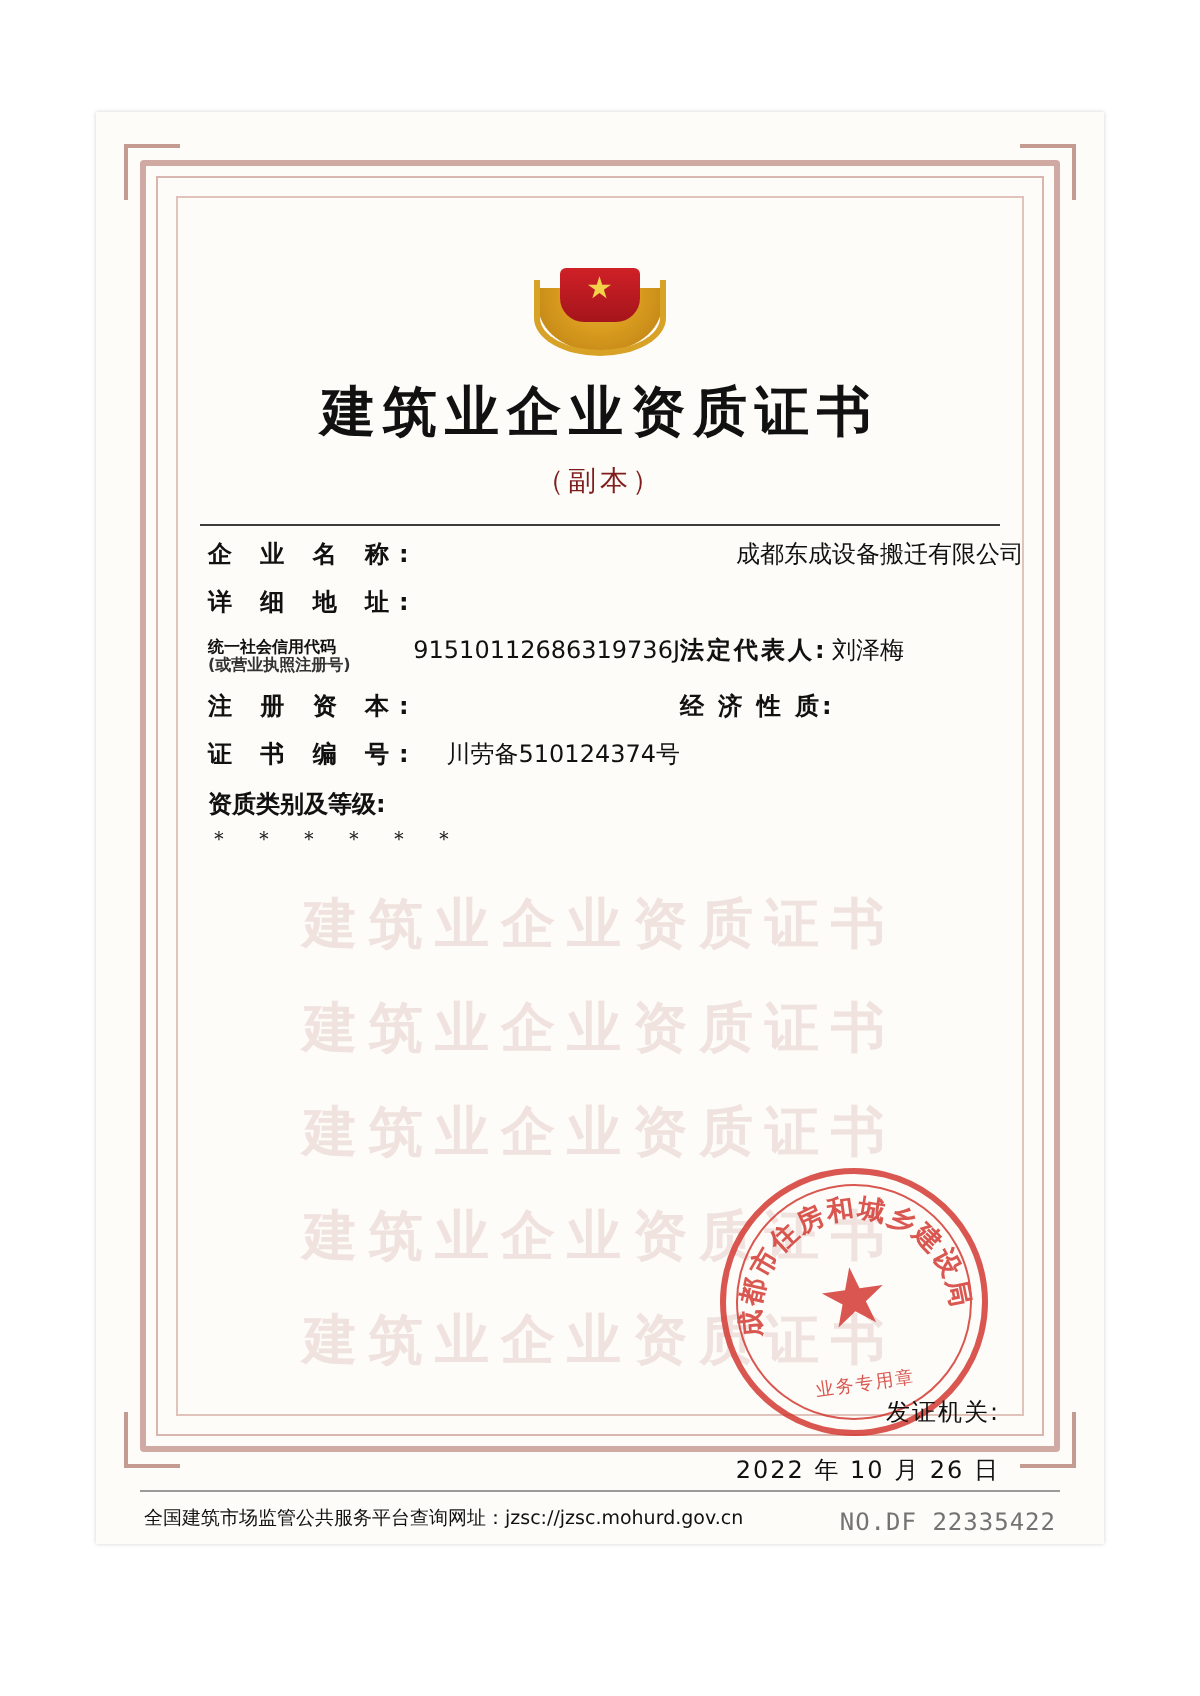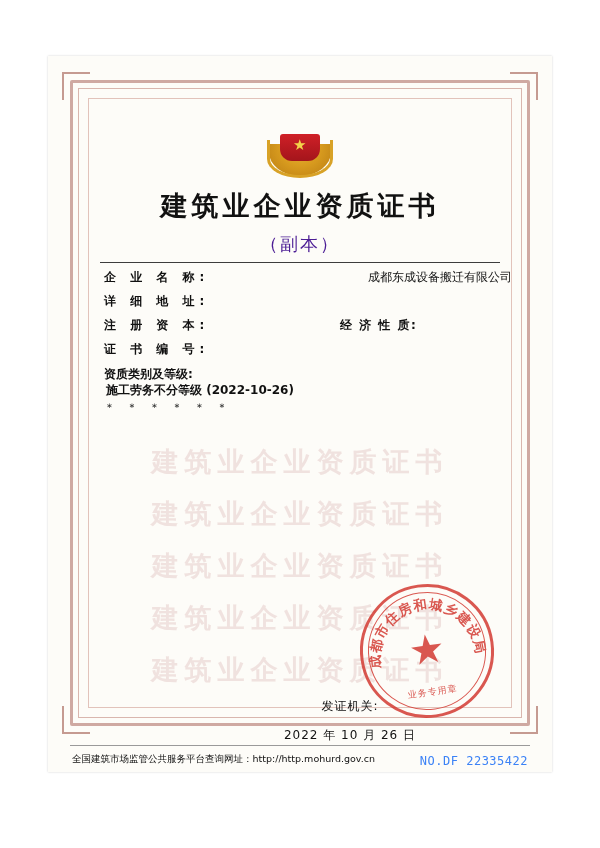--- a/index.html
+++ b/index.html
@@ -149,23 +149,23 @@
     letter-spacing: 4px;
     color: #111;
   }
   .subtitle {
     position: absolute;
     left: 0;
     right: 0;
     top: 176px;
     text-align: center;
     font-family: "DejaVu Sans", sans-serif;
-    font-size: 18px;
+    font-size: 14px;
     letter-spacing: 2px;
-    color: #4c1d95;
+    color: #7f1d1d;
   }
   .rule {
     position: absolute;
     left: 52px;
     right: 52px;
     top: 206px;
     border-top: 1px solid #3d3d3d;
   }
 
   
@@ -275,21 +275,21 @@
     font-size: 9px;
     letter-spacing: 1px;
   }
 
   
   .issuer {
     position: absolute;
     right: 52px;
     top: 642px;
     width: 300px;
-    text-align: center;
+    text-align: right;
     font-family: "DejaVu Sans", sans-serif;
     font-size: 12px;
     color: #111;
   }
   .issuer .line1 { margin-bottom: 12px; letter-spacing: 1px; }
   .issuer .line2 { margin-bottom: 25px; letter-spacing: 1px; }
   .issuer .line3 { font-size: 12px; letter-spacing: 0.5px; }
 
   
   .footer-rule {
@@ -306,21 +306,21 @@
     font-family: "DejaVu Sans", sans-serif;
     font-size: 9.5px;
     color: #111;
   }
   .footer-right {
     position: absolute;
     right: 24px;
     bottom: 4px;
     font-family: "DejaVu Sans Mono", monospace;
     font-size: 12px;
-    color: #3b82f6;
+    color: #737373;
     letter-spacing: 0.5px;
   }
 </style>
 </head>
 <body>
 
 <div class="page">
   <div class="paper">
 
     <div class="frame-outer">
@@ -358,39 +358,52 @@
 
       <div class="row">
         <span class="lbl w4">企 业 名 称:</span>
         <span class="val">成都东成设备搬迁有限公司</span>
       </div>
 
       <div class="row">
         <span class="lbl w4">详 细 地 址:</span>
       </div>
 
+      <div class="row">
+        <span class="cell left">
+          <span class="lbl-small">
+            <div>统一社会信用代码</div>
+            <div class="l2">(或营业执照注册号)</div>
+          </span>
+          <span class="val">91510112686319736J</span>
+        </span>
+        <span class="cell">
+          <span class="lbl w5">法定代表人:</span>
+          <span class="val">刘泽梅</span>
+        </span>
+      </div>
 
       <div class="row">
         <span class="cell left">
           <span class="lbl w4">注 册 资 本:</span>
         </span>
         <span class="cell">
           <span class="lbl w5">经 济 性 质:</span>
         </span>
       </div>
 
       <div class="row">
         <span class="cell left">
           <span class="lbl w4">证 书 编 号:</span>
+          <span class="val">川劳备510124374号</span>
         </span>
       </div>
 
       <div class="qual">
         <div class="head">资质类别及等级:</div>
-        <div class="body">施工劳务不分等级 (2022-10-26)</div>
         <div class="stars">＊ ＊ ＊ ＊ ＊ ＊</div>
       </div>
     </div>
 
     <div class="seal">
       <div class="inner-ring"></div>
       <svg class="arc" viewBox="0 0 128 128">
         <defs>
           <path id="sealArc" d="M 16,70 A 48,48 0 0 1 112,70"></path>
         </defs>
@@ -401,16 +414,16 @@
       <div class="seal-star">★</div>
       <div class="bottom-txt">业务专用章</div>
     </div>
 
     <div class="issuer">
       <div class="line1">发证机关:</div>
       <div class="line2">2022 年 10 月 26 日</div>
     </div>
 
     <div class="footer-rule"></div>
-    <div class="footer-left">全国建筑市场监管公共服务平台查询网址：http://http.mohurd.gov.cn</div>
+    <div class="footer-left">全国建筑市场监管公共服务平台查询网址：jzsc://jzsc.mohurd.gov.cn</div>
     <div class="footer-right">NO.DF  22335422</div>
   </div>
 </div>
 
 </body></html>

